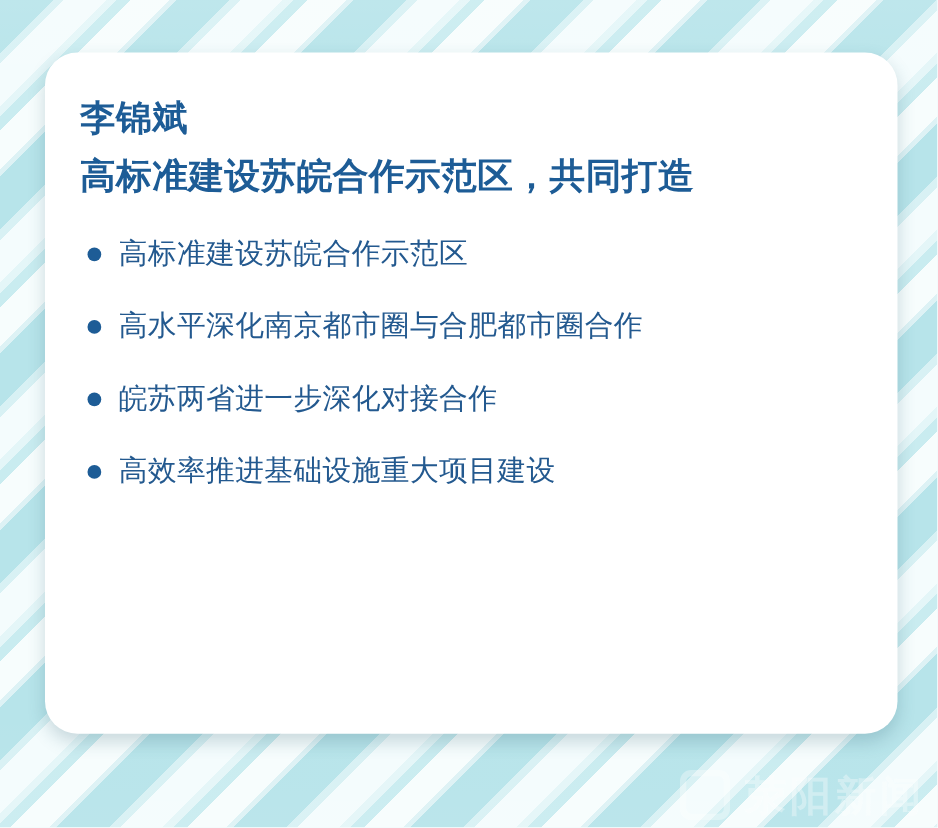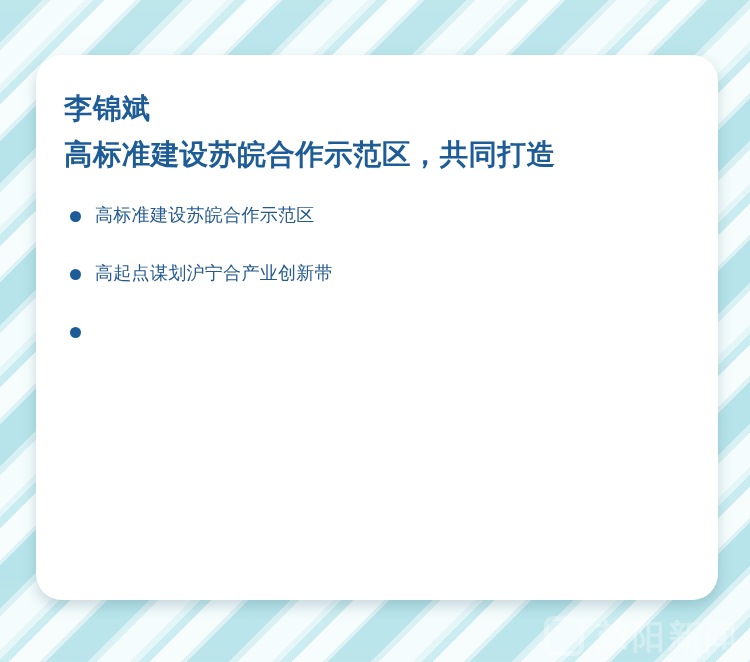--- a/index.html
+++ b/index.html
@@ -82,21 +82,21 @@
     color: #ffffff;
     font-weight: 700;
     line-height: 1;
     white-space: nowrap;
   }
 
   
   .card {
     position: absolute;
     left: 36px;
-    top: 55px;
+    top: 42px;
     width: 682px;
     height: 545px;
     background: #ffffff;
     border-radius: 26px;
     box-sizing: border-box;
     box-shadow: 0 6px 14px rgba(40,90,110,0.22);
     overflow: hidden;
   }
 
   .card-inner {
@@ -122,21 +122,21 @@
     padding: 0;
     list-style: none;
   }
   .bullet-item {
     display: flex;
     align-items: center;
     margin: 0;
     padding: 0;
     height: 58px;
     color: #23598f;
-    font-size: 18px;
+    font-size: 23px;
     line-height: 1.2;
     letter-spacing: 0.3px;
     white-space: nowrap;
     text-align: right;
   }
   .bullet-dot {
     flex: 0 0 auto;
     width: 11px;
     height: 11px;
     border-radius: 50%;
@@ -171,23 +171,28 @@
         <span class="heading-line">高标准建设苏皖合作示范区，共同打造</span>
       </div>
 
       <ul class="bullets">
         <li class="bullet-item">
           <span class="bullet-dot"></span>
           <span class="bullet-text">高标准建设苏皖合作示范区</span>
         </li>
         <li class="bullet-item">
           <span class="bullet-dot"></span>
-          <span class="bullet-text">高起点谋划沪宁合产业创新带</span>
+          <span class="bullet-text">高水平深化南京都市圈与合肥都市圈合作</span>
         </li>
         <li class="bullet-item">
           <span class="bullet-dot"></span>
+          <span class="bullet-text">皖苏两省进一步深化对接合作</span>
+        </li>
+        <li class="bullet-item">
+          <span class="bullet-dot"></span>
+          <span class="bullet-text">高效率推进基础设施重大项目建设</span>
         </li>
       </ul>
 
     </div>
   </div>
 
 </div>
 
 </body></html>

